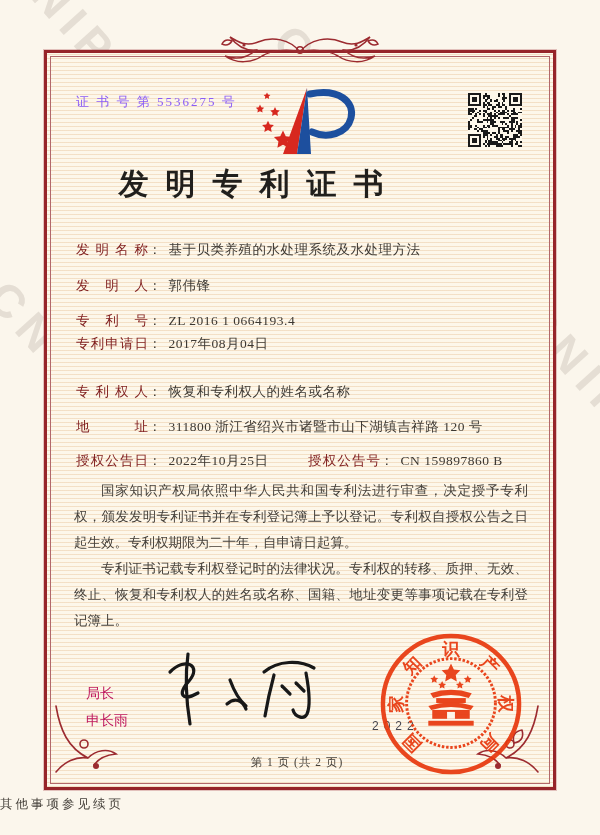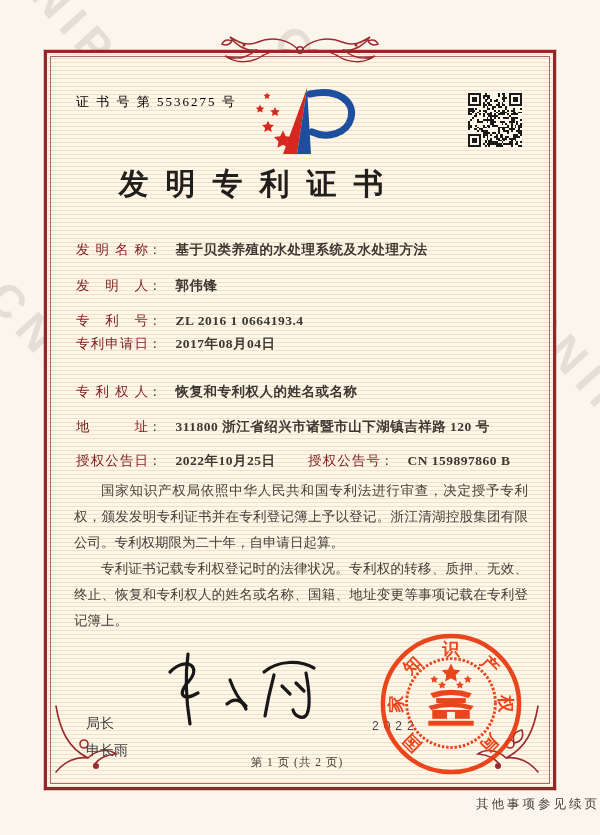--- a/index.html
+++ b/index.html
@@ -26,64 +26,64 @@
     box-shadow:0 0 0 1px rgba(150,37,42,0.25);
   }
   .frame::after{
     content:""; position:absolute; inset:3px;
     border:1px solid #b2686b; pointer-events:none;
   }
   .ornament{position:absolute; z-index:3;}
   
   .cert-no{
     position:absolute; left:76px; top:93px; z-index:4;
-    font-size:13px; letter-spacing:2px; color:#000000;
+    font-size:13px; letter-spacing:2px; color:#8b5cf6;
   }
   .logo{position:absolute; left:237px; top:84px; z-index:4;}
   .qr{position:absolute; left:468px; top:93px; width:54px; height:54px; z-index:4; background:#fdf7ea;}
   .title{
     position:absolute; left:44px; top:164px; width:414px; z-index:4;
     text-align:center; font-size:30px; font-weight:bold; color:#211f1c;
     letter-spacing:17px; text-indent:17px;
   }
   
   .row{position:absolute; left:76px; z-index:4; font-size:13.5px; white-space:nowrap;}
   .flabel{
     display:inline-block; width:72px; text-align:justify; text-align-last:justify;
     color:#7f1d1d; vertical-align:bottom;
   }
   .fcolon{color:#46413a;}
-  .fvalue{margin-left:14px; color:#3d3832; letter-spacing:0.5px;font-weight:bold;}
+  .fvalue{margin-left:7px; color:#3d3832; letter-spacing:0.5px;}
   .pair2{position:absolute; left:232px; top:0;}
   
   .body-text{
     position:absolute; left:74px; top:478px; width:454px; z-index:4;
     font-size:13.5px; line-height:26px; text-align:justify; color:#45403a;
   }
   .body-text p{margin:0; text-indent:2em;}
   
   .commissioner{
-    position:absolute; left:86px; top:710px; z-index:4;
-    font-size:14px; line-height:27px; color:#404040;
+    position:absolute; left:86px; top:680px; z-index:4;
+    font-size:14px; line-height:27px; color:#be185d;
     font-family:"Liberation Sans","DejaVu Sans",sans-serif;
   }
   .signature{position:absolute; left:156px; top:648px; z-index:4;}
   .seal-date{
     position:absolute; left:372px; top:719px; z-index:3;
     font-size:12px; letter-spacing:5px; color:#45454f;
     font-family:"Liberation Sans","DejaVu Sans",sans-serif;
   }
   .seal{position:absolute; left:377px; top:630px; z-index:4; opacity:0.92;}
   .page-info{
     position:absolute; left:44px; top:755px; width:506px; z-index:4;
     text-align:center; font-size:11.5px; letter-spacing:1px; color:#46413a;
   }
   .note{
     position:absolute; left:0; top:796px; width:600px; z-index:4;
-    text-align:right; font-size:12.5px; letter-spacing:3px; color:#45403a;
+    text-align:left; font-size:12.5px; letter-spacing:3px; color:#45403a;
   }
 </style>
 </head>
 <body>
 
 <div class="page">
 
   <svg width="0" height="0" style="position:absolute" aria-hidden="true">
     <defs>
       <path id="starp" d="M0,-10L2.9,-4L9.5,-3.1L4.8,1.5L5.9,8.1L0,5L-5.9,8.1L-4.8,1.5L-9.5,-3.1L-2.9,-4Z"></path>
@@ -482,21 +482,21 @@
     <span class="flabel">地址</span><span class="fcolon">：</span><span class="fvalue">311800 浙江省绍兴市诸暨市山下湖镇吉祥路 120 号</span>
   </div>
   <div class="row" style="top:452px">
     <span class="flabel">授权公告日</span><span class="fcolon">：</span><span class="fvalue">2022年10月25日</span>
     <span class="pair2">
       <span class="flabel">授权公告号</span><span class="fcolon">：</span><span class="fvalue">CN 159897860 B</span>
     </span>
   </div>
 
   <div class="body-text">
-    <p>国家知识产权局依照中华人民共和国专利法进行审查，决定授予专利权，颁发发明专利证书并在专利登记簿上予以登记。浙江清湖控股集团有限公司。专利权期限为二十年，自申请日起算。</p>
+    <p>国家知识产权局依照中华人民共和国专利法进行审查，决定授予专利权，颁发发明专利证书并在专利登记簿上予以登记。专利权自授权公告之日起生效。专利权期限为二十年，自申请日起算。</p>
     <p>专利证书记载专利权登记时的法律状况。专利权的转移、质押、无效、终止、恢复和专利权人的姓名或名称、国籍、地址变更等事项记载在专利登记簿上。</p>
   </div>
 
   <div class="commissioner">
     <div>局长</div>
     <div>申长雨</div>
   </div>
 
   <svg class="signature" width="172" height="82" viewBox="0 0 172 82">
     <g stroke="#181818" stroke-width="3.2" fill="none" stroke-linecap="round" stroke-linejoin="round">

